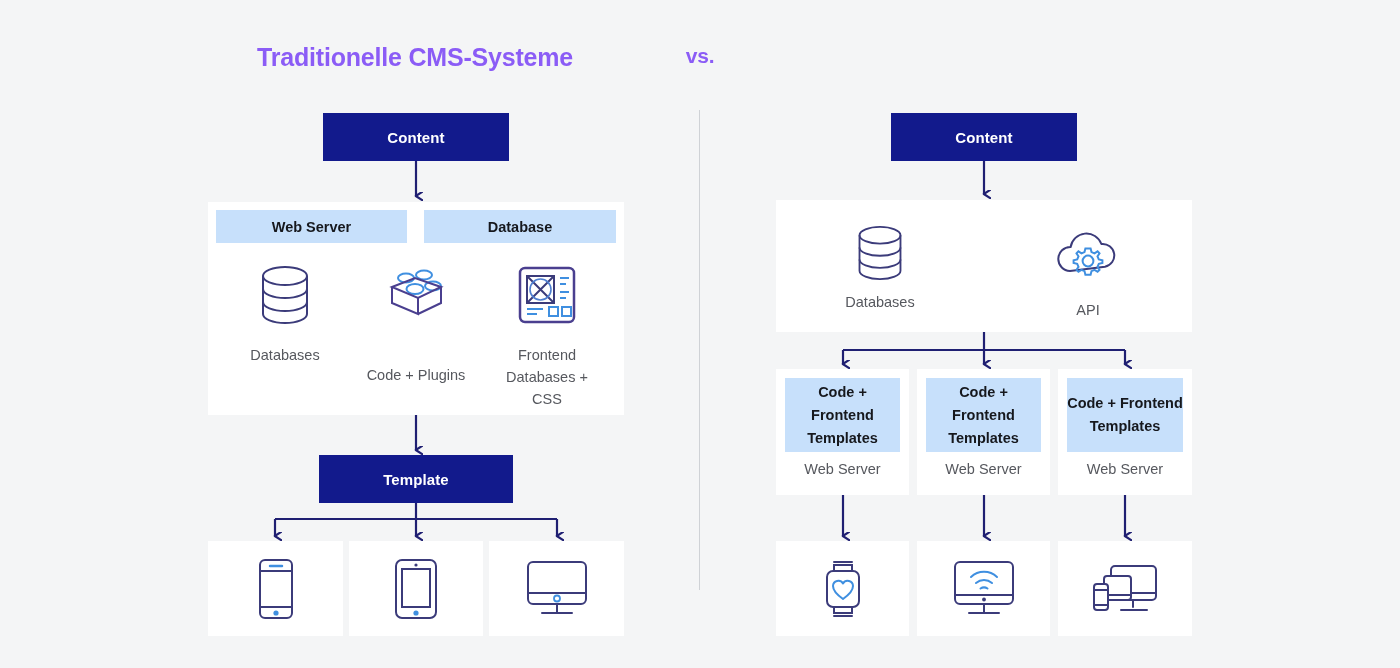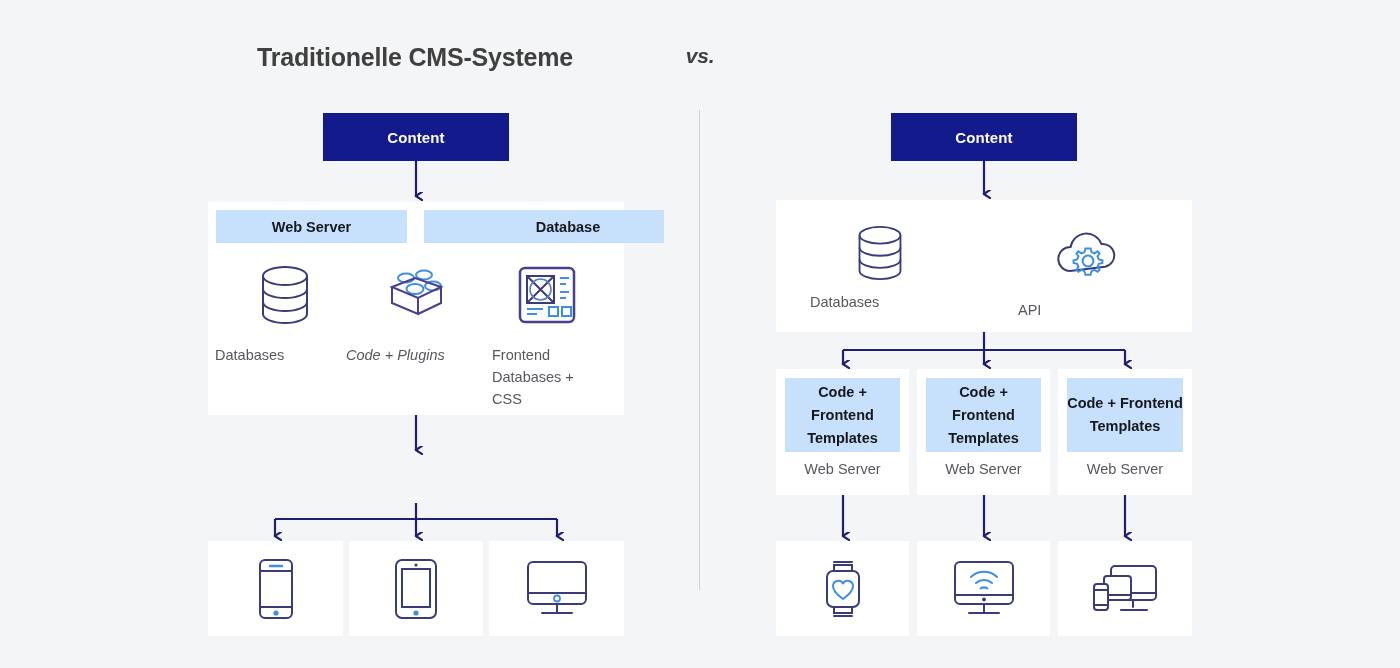--- a/index.html
+++ b/index.html
@@ -18,27 +18,27 @@
     position: relative;
     width: 1400px;
     height: 668px;
   }
 
   
   .title {
     position: absolute;
     font-size: 25px;
     font-weight: bold;
-    color: #404040;
+    color: #8b5cf6;
     letter-spacing: -0.2px;
     text-align: center;
     white-space: nowrap;
   }
   .title-left  { left: 150px; top: 43px; width: 530px; }
-  .title-vs    { left: 640px; top: 44px; width: 120px; font-size: 21px; font-style: italic; }
+  .title-vs    { left: 640px; top: 44px; width: 120px; font-size: 21px; }
   .title-right { left: 730px; top: 43px; width: 530px; }
 
   
   .divider {
     position: absolute;
     left: 699px;
     top: 110px;
     width: 1px;
     height: 480px;
     background: #cfd2d6;
@@ -67,20 +67,21 @@
     font-size: 14.5px;
     font-weight: bold;
     display: flex;
     align-items: center;
     justify-content: center;
   }
   .icon-label {
     position: absolute;
     font-size: 14.5px;
     color: #56585e;
+    text-align: center;
     line-height: 22px;
   }
   .icon-wrap {
     position: absolute;
     display: flex;
     align-items: center;
     justify-content: center;
   }
   .card {
     position: absolute;
@@ -127,21 +128,21 @@
   <div class="title title-left">Traditionelle CMS-Systeme</div>
   <div class="title title-vs">vs.</div>
 
   <div class="divider"></div>
 
   <div class="navy-box" style="left:323px; top:113px; width:186px; height:48px;">Content</div>
 
   <div class="white-panel" style="left:208px; top:202px; width:416px; height:213px;"></div>
 
   <div class="blue-bar" style="left:216px; top:210px; width:191px; height:33px;">Web Server</div>
-  <div class="blue-bar" style="left:424px; top:210px; width:192px; height:33px;padding-left:48px;">Database</div>
+  <div class="blue-bar" style="left:424px; top:210px; width:192px; height:33px;">Database</div>
 
   <div class="icon-wrap" style="left:250px; top:260px; width:70px; height:70px;">
     <svg width="58" height="62" viewBox="0 0 58 62" fill="none">
       <ellipse cx="29" cy="12" rx="22" ry="9" stroke="#3b3b7a" stroke-width="2"></ellipse>
       <path d="M7 12 v38 c0 5 9.9 9 22 9 s22 -4 22 -9 V12" stroke="#3b3b7a" stroke-width="2" fill="none"></path>
       <path d="M7 25 c0 5 9.9 9 22 9 s22 -4 22 -9" stroke="#3b3b7a" stroke-width="2" fill="none"></path>
       <path d="M7 38 c0 5 9.9 9 22 9 s22 -4 22 -9" stroke="#3b3b7a" stroke-width="2" fill="none"></path>
     </svg>
   </div>
   <div class="icon-label" style="left:215px; top:344px; width:140px;">Databases</div>
@@ -150,36 +151,37 @@
     <svg width="64" height="60" viewBox="0 0 64 60" fill="none">
       <ellipse cx="22" cy="13" rx="8" ry="4.5" stroke="#3f8fe0" stroke-width="2"></ellipse>
       <ellipse cx="40" cy="10" rx="8" ry="4.5" stroke="#3f8fe0" stroke-width="2"></ellipse>
       <ellipse cx="31" cy="24" rx="8.5" ry="5" stroke="#3f8fe0" stroke-width="2"></ellipse>
       <ellipse cx="49" cy="21" rx="8" ry="4.5" stroke="#3f8fe0" stroke-width="2"></ellipse>
       <path d="M8 22 L31 13 L57 22 L34 33 Z" stroke="#4a3f8f" stroke-width="2" fill="none"></path>
       <path d="M8 22 v16 l26 11 v-16" stroke="#4a3f8f" stroke-width="2" fill="none"></path>
       <path d="M57 22 v16 L34 49" stroke="#4a3f8f" stroke-width="2" fill="none"></path>
     </svg>
   </div>
-  <div class="icon-label" style="left:346px; top:344px; width:140px;font-style:italic;">Code + Plugins</div>
+  <div class="icon-label" style="left:346px; top:364px; width:140px;">Code + Plugins</div>
 
   <div class="icon-wrap" style="left:512px; top:260px; width:70px; height:70px;">
     <svg width="62" height="60" viewBox="0 0 62 60" fill="none">
       <rect x="4" y="3" width="54" height="54" rx="5" stroke="#4a3f8f" stroke-width="2.5" fill="none"></rect>
       <rect x="11" y="11" width="27" height="27" stroke="#3b3b7a" stroke-width="2" fill="none"></rect>
       <path d="M11 11 L38 38 M38 11 L11 38" stroke="#3b3b7a" stroke-width="2"></path>
       <circle cx="24.5" cy="24.5" r="10.5" stroke="#4f7fd0" stroke-width="1.6" fill="none"></circle>
       <path d="M44 13 h9 M44 19 h6 M44 27 h9 M44 33 h6" stroke="#3f8fe0" stroke-width="2"></path>
       <path d="M11 44 h16 M11 49 h10" stroke="#3f8fe0" stroke-width="2"></path>
       <rect x="33" y="42" width="9" height="9" stroke="#3f8fe0" stroke-width="2" fill="none"></rect>
       <rect x="46" y="42" width="9" height="9" stroke="#3f8fe0" stroke-width="2" fill="none"></rect>
     </svg>
   </div>
   <div class="icon-label" style="left:492px; top:344px; width:110px;">Frontend Databases + CSS</div>
 
+  <div class="navy-box" style="left:319px; top:455px; width:194px; height:48px;">Template</div>
 
   <div class="card" style="left:208px; top:541px; width:135px; height:95px;">
     <span class="icon-wrap" style="position:static;">
       <svg width="36" height="62" viewBox="0 0 36 62" fill="none">
         <rect x="2" y="2" width="32" height="58" rx="5" stroke="#3b3b7a" stroke-width="2" fill="none"></rect>
         <path d="M2 13 h32 M2 49 h32" stroke="#3b3b7a" stroke-width="2"></path>
         <path d="M12 8 h12" stroke="#3f8fe0" stroke-width="2.5" stroke-linecap="round"></path>
         <circle cx="18" cy="55" r="2.6" fill="#3f8fe0"></circle>
       </svg>
     </span>

